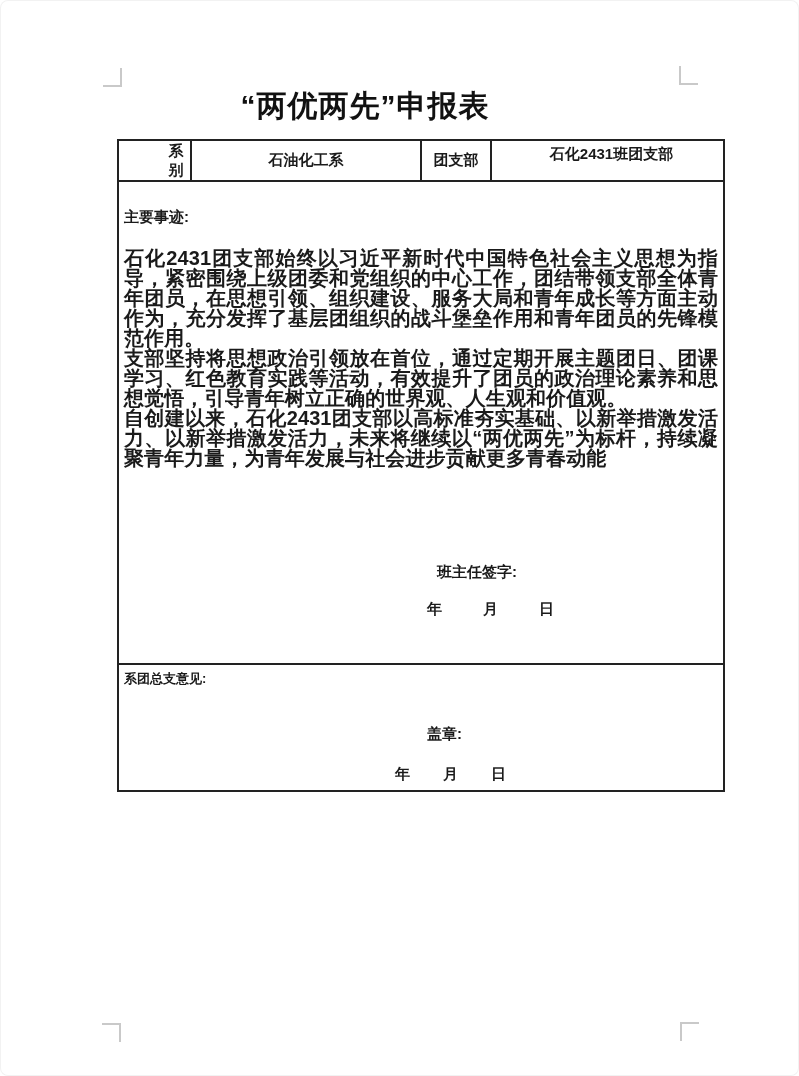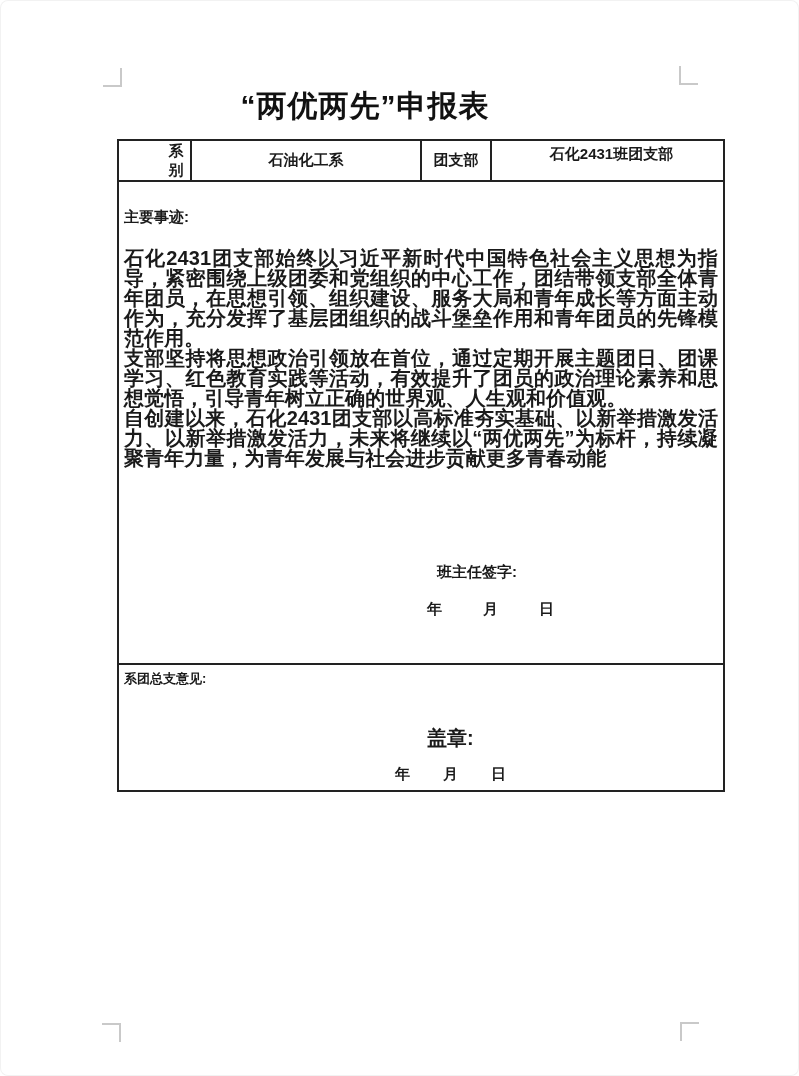--- a/index.html
+++ b/index.html
@@ -97,21 +97,21 @@
     padding: 4px 5px;
     position: relative;
   }
   td.dept-opinion-cell { height: 127px; }
   td.committee-opinion-cell { height: 149px; }
   .opinion-label { font-size: 13px; font-weight: bold; line-height: 20px; }
 
   .seal-label {
     position: absolute;
     left: 308px;
-    font-size: 20px;
+    font-size: 15px;
     font-weight: bold;
   }
   .dept-opinion-cell .seal-label { top: 60px; }
   .dept-opinion-cell .date-row { left: 276px; top: 100px; gap: 33px; }
   .committee-opinion-cell .seal-label { top: 83px; }
   .committee-opinion-cell .date-row { left: 276px; top: 123px; gap: 33px; }
 </style>
 </head>
 <body>
 

